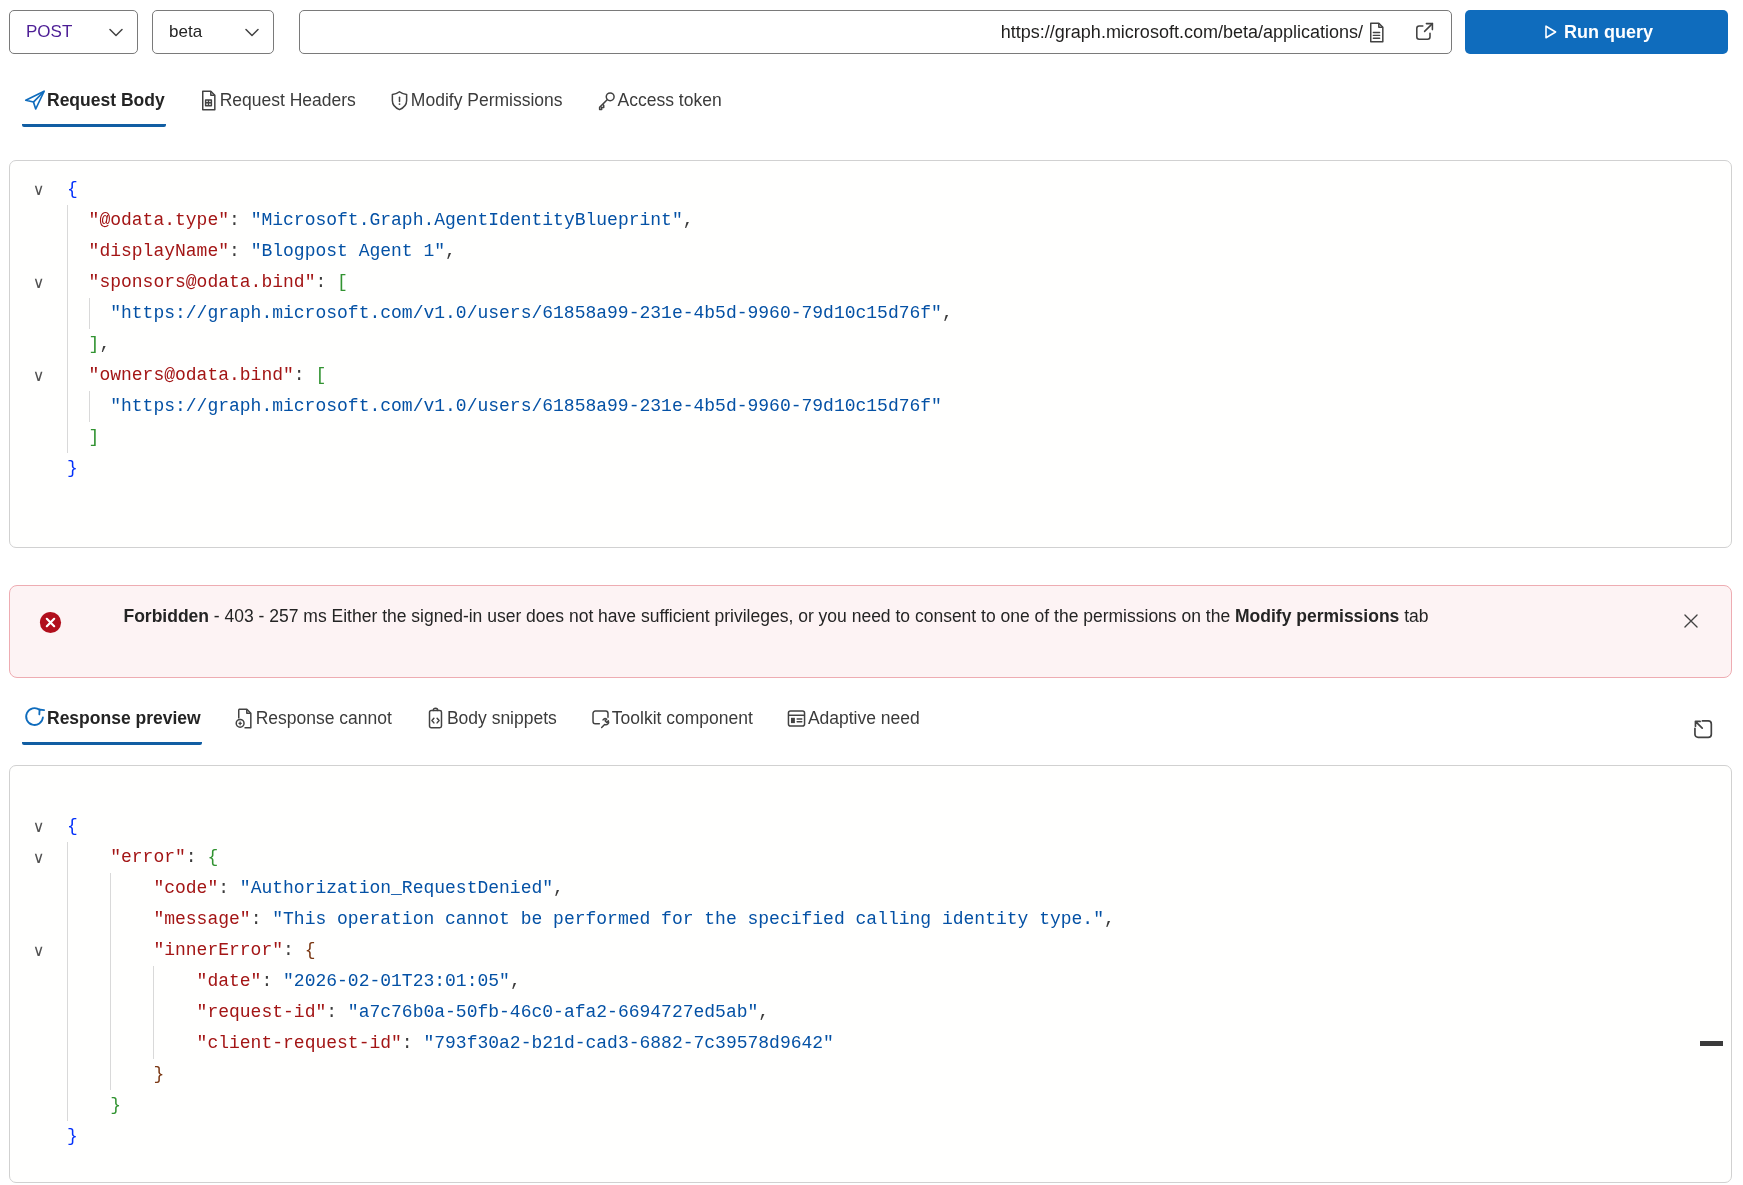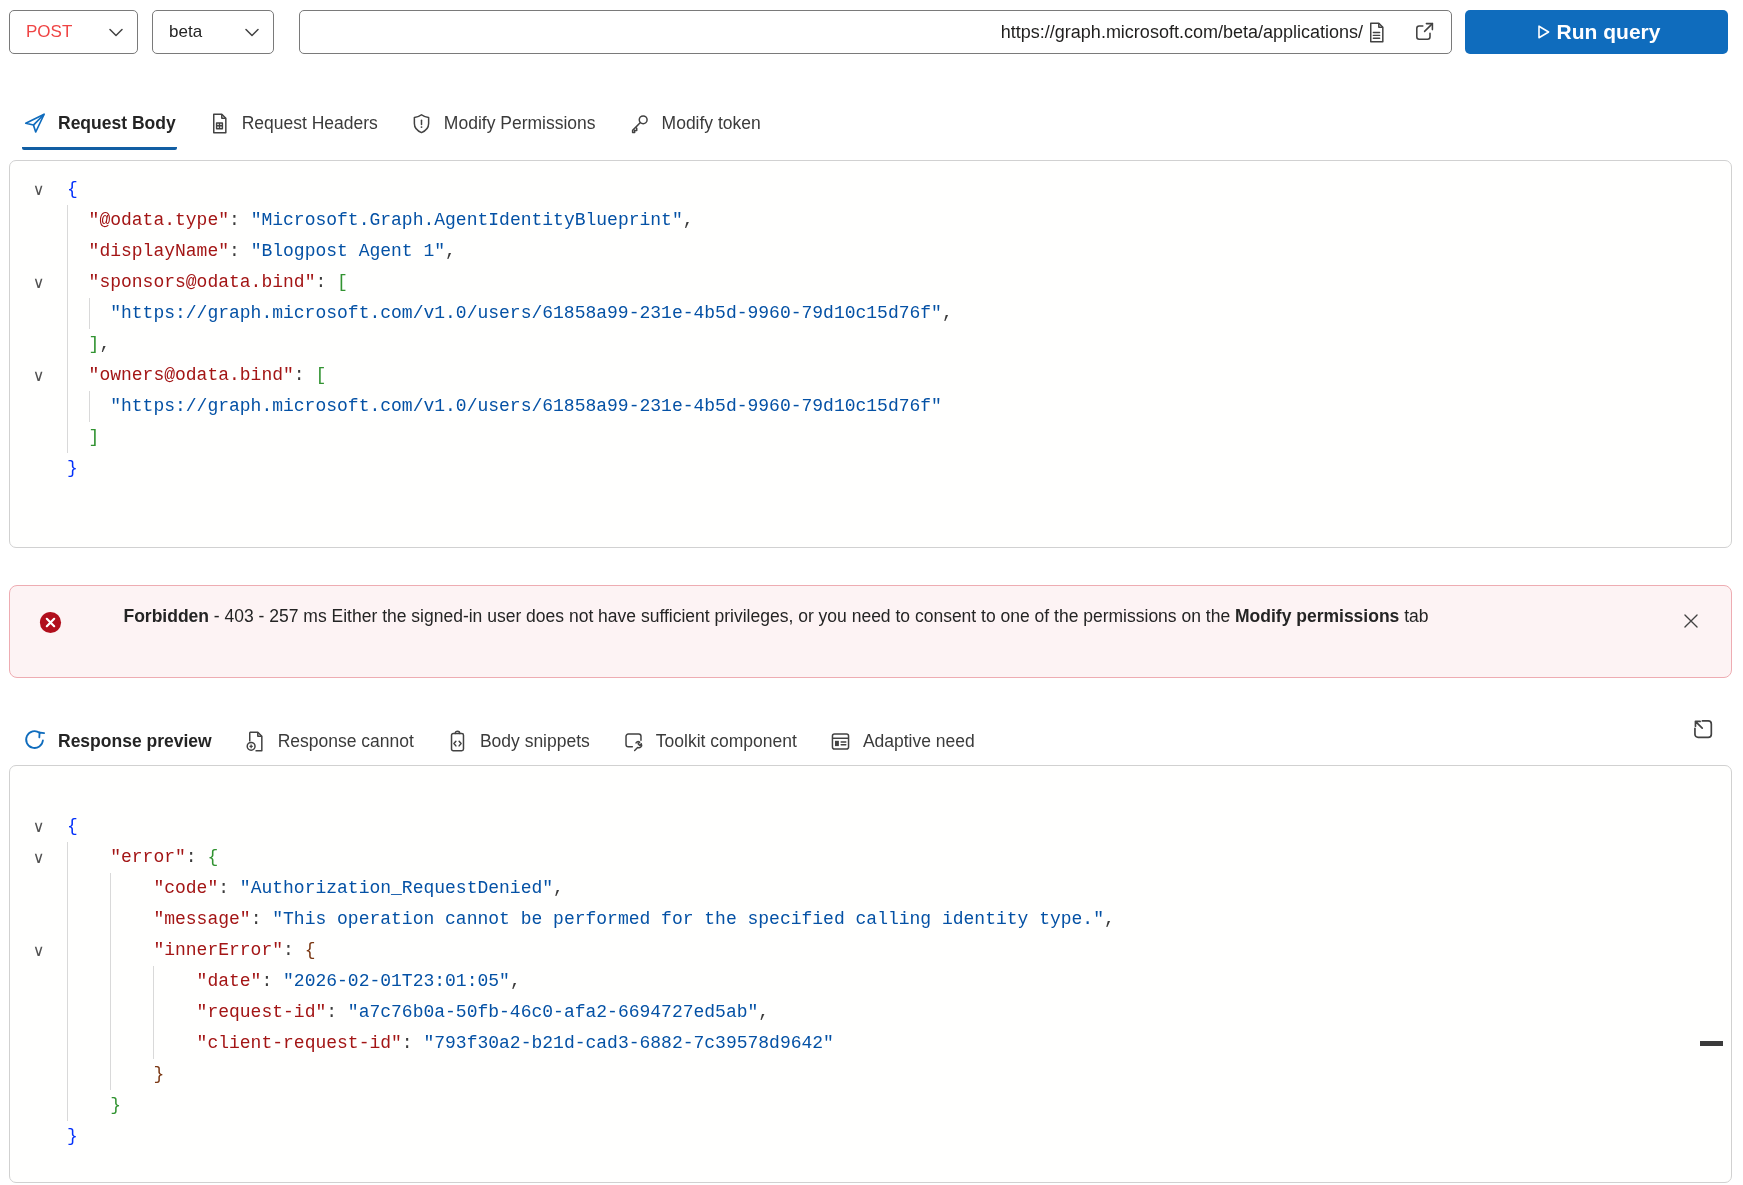--- a/index.html
+++ b/index.html
@@ -10,45 +10,45 @@
     overflow:hidden;
   }
   
   .select-box {
     position:absolute; top:10px; height:44px;
     border:1px solid #7a7a7a; border-radius:5px; background:#fff;
     display:flex; align-items:center; justify-content:space-between;
     padding:0 14px 0 16px; cursor:pointer; font-size:17px;
   }
   #method-select { left:9px;  width:129px; }
-  #method-select .sel-label { color:#ef4444; }
+  #method-select .sel-label { color:#4c1d95; }
   #version-select { left:152px; width:122px; }
   .sel-label { color:#242424; }
   .chev { width:14px; height:9px; }
   #url-box {
     position:absolute; left:299px; top:10px; width:1153px; height:44px;
     border:1px solid #7a7a7a; border-radius:5px; background:#fff;
     display:flex; align-items:center; padding:0 14px 0 18px; font-size:18px;text-align:right;
   }
   #url-text { flex:1; color:#201f1e; white-space:nowrap; overflow:hidden; }
   .urlbar-icons { display:flex; align-items:center; gap:22px; }
   .icon-btn { width:26px; height:26px; display:flex; align-items:center; justify-content:center; cursor:pointer; }
   #run-button {
     position:absolute; left:1465px; top:10px; width:263px; height:44px;
     background:#0f6cbd; border:none; border-radius:5px; color:#fff;
-    font-size:21px; font-weight:600; font-family:"Liberation Sans", sans-serif;
+    font-size:18px; font-weight:600; font-family:"Liberation Sans", sans-serif;
     display:flex; align-items:center; justify-content:center; gap:4px; cursor:pointer;
   }
   
   .tabs-row { position:absolute; left:22px; display:flex; gap:30px; align-items:flex-end; }
   #request-tabs { top:84px; }
   #response-tabs { top:702px;text-align:center; }
   .tab {
-    display:flex; align-items:center; gap:11px; padding:4px 1px 12px 1px;
-    cursor:pointer; font-size:17.5px; color:#3b3b3b; border-bottom:3px solid transparent;margin-top:23px;
+    display:flex; align-items:center; padding:4px 1px 12px 1px;
+    cursor:pointer; font-size:17.5px; color:#3b3b3b; border-bottom:3px solid transparent;
   }
   .tab.active { border-bottom:3px solid #115ea3; border-radius:0 0 2px 2px; }
   .tab.active .tab-label { font-weight:700; color:#242424; }
   .tab svg { flex:0 0 auto; }
   #expand-button {
     position:absolute; left:1688px; top:714px; width:30px; height:30px;
     display:flex; align-items:center; justify-content:center; cursor:pointer;
   }
   
   .editor-box {
@@ -158,21 +158,21 @@
       <path d="M10 7.2 v3.6" stroke-linecap="round"></path>
         <circle cx="10" cy="13.1" r="0.8" fill="#424242" stroke="none"></circle>
     </svg>
     <span class="tab-label">Modify Permissions</span>
   </div>
   <div class="tab">
     <svg width="23" height="23" viewBox="0 0 20 20" fill="none" stroke="#424242" stroke-width="1.3" stroke-linecap="round" stroke-linejoin="round">
       <circle cx="13.2" cy="6.8" r="3.4"></circle>
       <path d="M10.8 9.2 L4 16 v1.8 h1.8 v-1.8 h1.8 v-1.8"></path>
     </svg>
-    <span class="tab-label">Modify token</span>
+    <span class="tab-label">Access token</span>
   </div>
 </div>
 
 <div id="request-editor" class="editor-box">
     <div class="code-line"><span class="gutter">∨</span><span class="tk-b1">{</span></div>
     <div class="code-line"><span class="gutter"></span><span class="ind"></span><span class="tk-key">"@odata.type"</span><span class="tk-pun">: </span><span class="tk-str">"Microsoft.Graph.AgentIdentityBlueprint"</span><span class="tk-pun">,</span></div>
     <div class="code-line"><span class="gutter"></span><span class="ind"></span><span class="tk-key">"displayName"</span><span class="tk-pun">: </span><span class="tk-str">"Blogpost Agent 1"</span><span class="tk-pun">,</span></div>
     <div class="code-line"><span class="gutter">∨</span><span class="ind"></span><span class="tk-key">"sponsors@odata.bind"</span><span class="tk-pun">: </span><span class="tk-b2">[</span></div>
     <div class="code-line"><span class="gutter"></span><span class="ind"></span><span class="ind"></span><span class="tk-str">"https://graph.microsoft.com/v1.0/users/61858a99-231e-4b5d-9960-79d10c15d76f"</span><span class="tk-pun">,</span></div>
     <div class="code-line"><span class="gutter"></span><span class="ind"></span><span class="tk-b2">]</span><span class="tk-pun">,</span></div>

